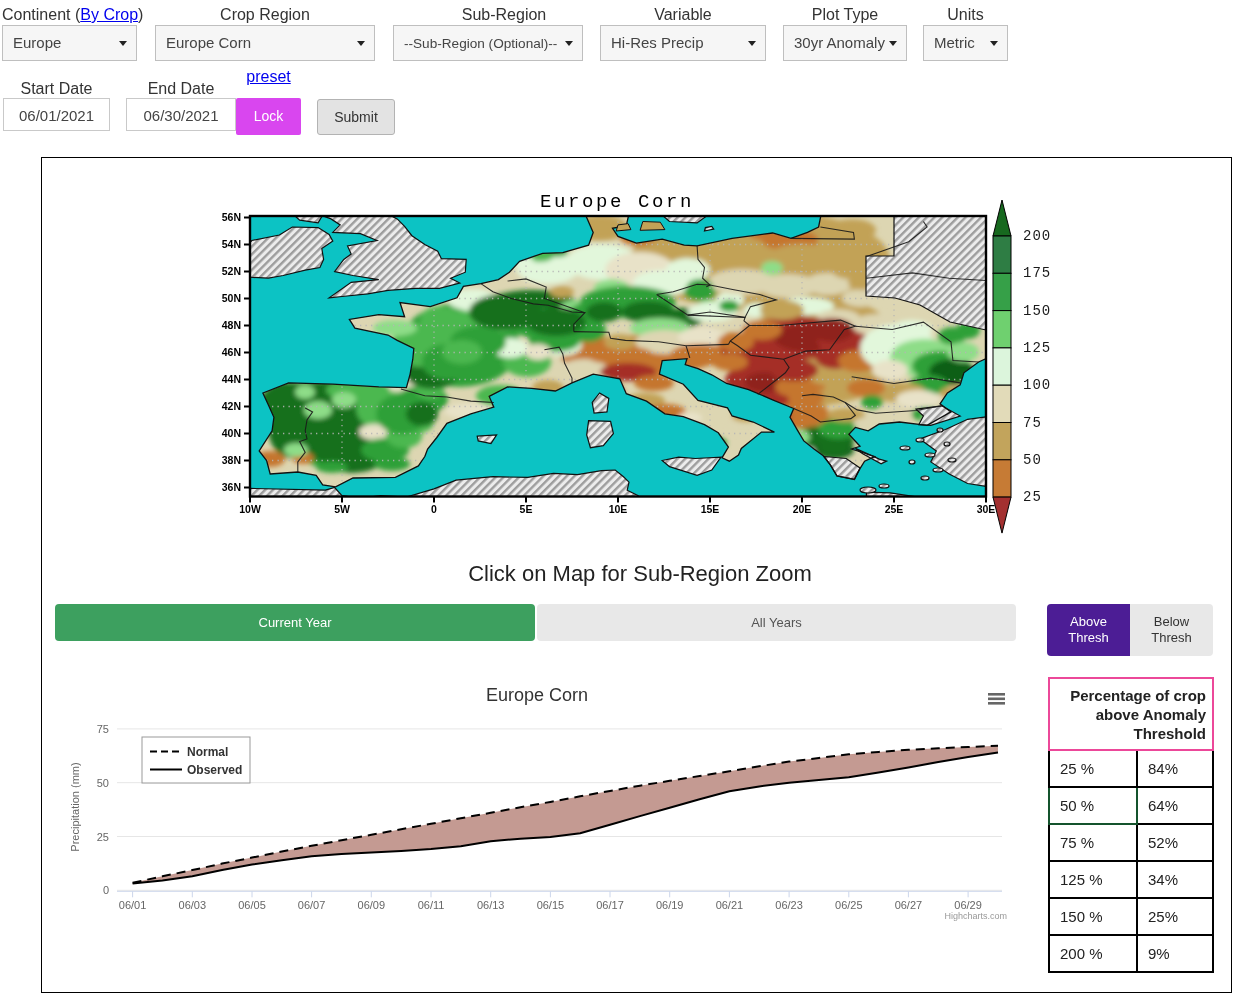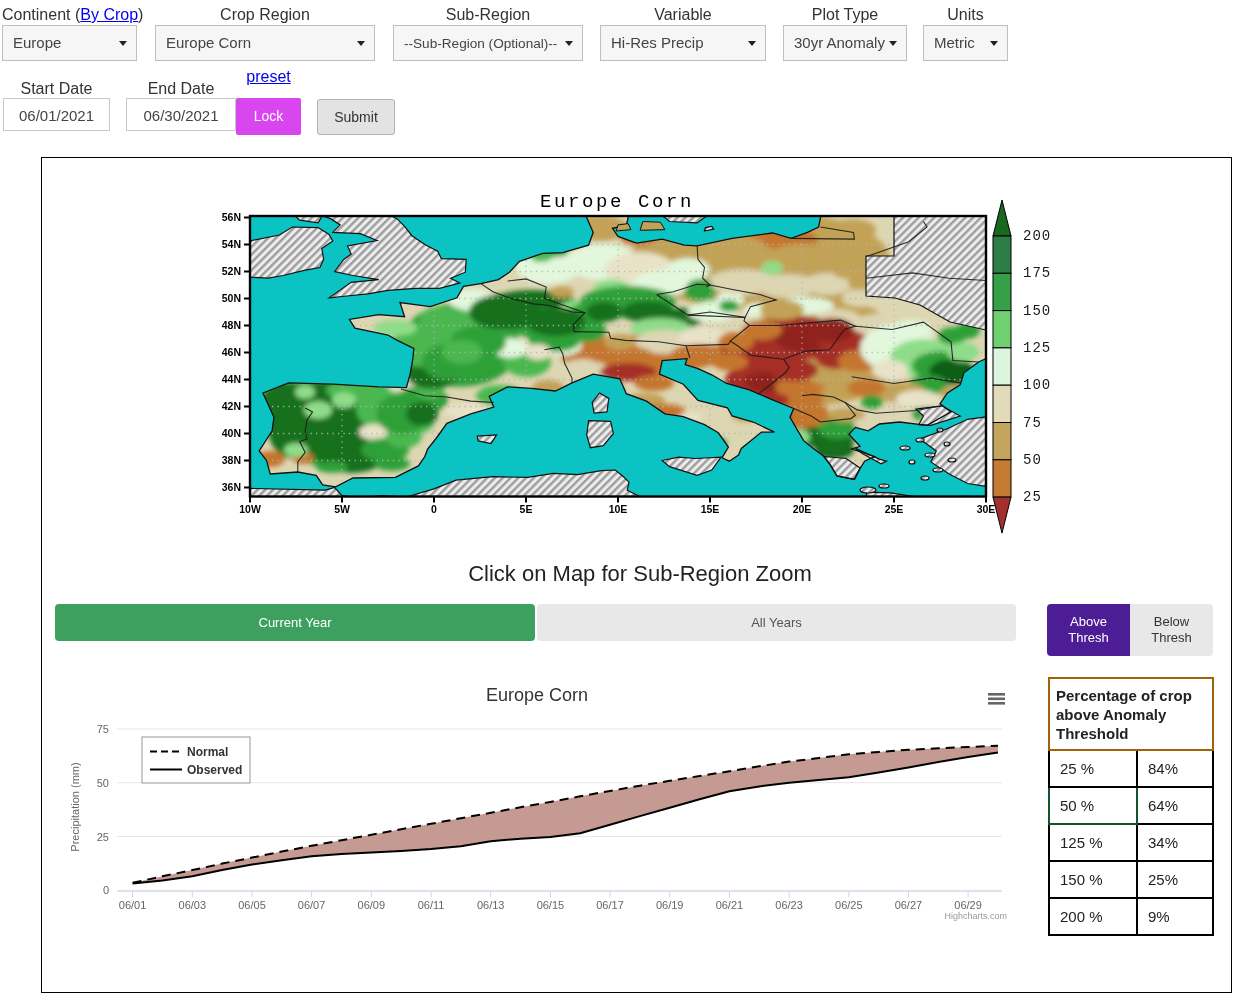--- a/index.html
+++ b/index.html
@@ -3,21 +3,21 @@
 *{margin:0;padding:0;box-sizing:border-box}
 body{width:1245px;height:1001px;background:#fff;font-family:"Liberation Sans",sans-serif;position:relative;overflow:hidden}
 .lab{position:absolute;top:6px;font-size:16px;color:#333;text-align:center;white-space:nowrap}
 .sel{position:absolute;top:25px;height:36px;background:#f6f6f6;border:1px solid #bfbfbf;font-size:15px;color:#444;line-height:34px;padding-left:10px}
 .tri{position:absolute;right:9px;top:15px;width:0;height:0;border-left:4.5px solid transparent;border-right:4.5px solid transparent;border-top:5.5px solid #222}
 .inp{position:absolute;top:98px;height:33px;background:#fff;border:1px solid #c9c9c9;font-size:15px;color:#444;line-height:33px;text-align:center}
 a{color:#0000ee}
 </style></head><body>
 <div class="lab" style="left:2px;width:135px">Continent (<a href="#">By Crop</a>)</div>
 <div class="lab" style="left:155px;width:220px">Crop Region</div>
-<div class="lab" style="left:393px;width:190px">Sub-Region</div>
+<div class="lab" style="left:409px;width:190px">Sub-Region</div>
 <div class="lab" style="left:600px;width:166px">Variable</div>
 <div class="lab" style="left:783px;width:124px">Plot Type</div>
 <div class="lab" style="left:923px;width:85px">Units</div>
 <div class="sel" style="left:2px;width:135px">Europe<span class="tri"></span></div>
 <div class="sel" style="left:155px;width:220px">Europe Corn<span class="tri"></span></div>
 <div class="sel" style="left:393px;width:190px"><span style="font-size:13.6px">--Sub-Region (Optional)--</span><span class="tri"></span></div>
 <div class="sel" style="left:600px;width:166px">Hi-Res Precip<span class="tri"></span></div>
 <div class="sel" style="left:783px;width:124px">30yr Anomaly<span class="tri"></span></div>
 <div class="sel" style="left:923px;width:85px">Metric<span class="tri"></span></div>
 <div class="lab" style="left:3px;top:80px;width:107px">Start Date</div>
@@ -396,29 +396,33 @@
     <text x="127" y="78" font-family="Liberation Sans,sans-serif" font-size="12" font-weight="bold" fill="#333">Normal</text>
     <line x1="90" y1="91.5" x2="122" y2="91.5" stroke="#000" stroke-width="2"></line>
     <text x="127" y="96" font-family="Liberation Sans,sans-serif" font-size="12" font-weight="bold" fill="#333">Observed</text>
     <rect x="928" y="15.0" width="17" height="2.6" fill="#666"></rect>
     <rect x="928" y="19.5" width="17" height="2.6" fill="#666"></rect>
     <rect x="928" y="24.0" width="17" height="2.6" fill="#666"></rect>
   </svg>
 <table style="position:absolute;left:1048px;top:677px;border-collapse:collapse;font-size:15px;color:#222" border="0">
 <tbody>
       <tr>
-        <td colspan="2" style="border:2px solid #a16207;width:164px;height:72px;text-align:left;font-weight:bold;padding:0 6px;line-height:19px">Percentage of crop above Anomaly Threshold</td>
+        <td colspan="2" style="border:2px solid #ec4899;width:164px;height:72px;text-align:right;font-weight:bold;padding:0 6px;line-height:19px">Percentage of crop above Anomaly Threshold</td>
       </tr>
 <tr>
         <td style="border:2px solid #000;width:88px;height:37px;padding-left:10px">25 %</td>
         <td style="border:2px solid #000;width:76px;padding-left:10px">84%</td>
       </tr>
 <tr>
         <td style="border:2px solid #14532d;height:37px;padding-left:10px">50 %</td>
         <td style="border:2px solid #000;padding-left:10px">64%</td>
+      </tr>
+<tr>
+        <td style="border:2px solid #000;height:37px;padding-left:10px">75 %</td>
+        <td style="border:2px solid #000;padding-left:10px">52%</td>
       </tr>
 <tr>
         <td style="border:2px solid #000;height:37px;padding-left:10px">125 %</td>
         <td style="border:2px solid #000;padding-left:10px">34%</td>
       </tr>
 <tr>
         <td style="border:2px solid #000;height:37px;padding-left:10px">150 %</td>
         <td style="border:2px solid #000;padding-left:10px">25%</td>
       </tr>
 <tr>

